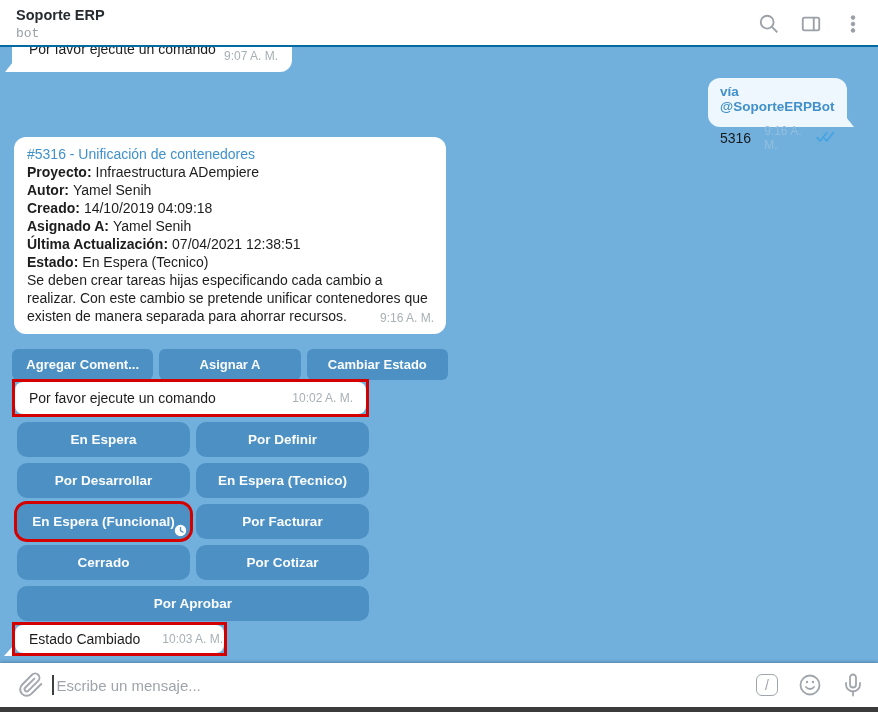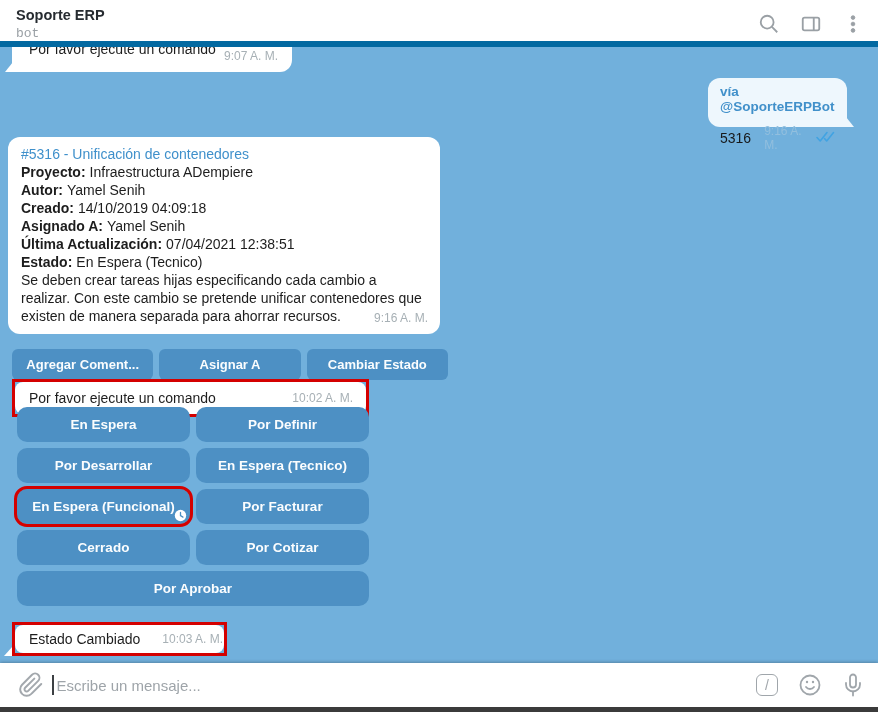--- a/index.html
+++ b/index.html
@@ -2,21 +2,21 @@
 <html><head>
 <meta charset="utf-8">
 <style>
   * { margin:0; padding:0; box-sizing:border-box; }
   body { background:#ccc; font-family:"Liberation Sans", sans-serif; }
   .app { position:relative; width:878px; height:712px; background:#71b0dc; overflow:hidden;
          font-family:"Liberation Sans", sans-serif; }
 
   
   .header { position:absolute; top:0; left:0; right:0; height:47px; background:#fff;
-            border-bottom:6px solid #0369a1; z-index:10; }
+            border-bottom:2px solid #0369a1; z-index:10; }
   .header-title { position:absolute; left:16px; top:7px; font-size:14.5px; font-weight:bold; color:#262b30; }
   .header-sub   { position:absolute; left:16px; top:26px; font-size:13px; color:#9aa0a5;font-family:Liberation Mono, monospace; }
   .header-icons { position:absolute; right:14px; top:0; height:47px; display:flex; align-items:center; gap:20px; }
   .hicon { width:22px; height:22px; display:flex; align-items:center; justify-content:center; cursor:pointer; }
   .hicon svg { stroke:#9aa0a5; }
 
   
   .bubble { position:absolute; background:#fff; border-radius:12px; color:#1d1d1d; font-size:14px; }
   .time { font-size:12px; color:#a7b0b5; }
 
@@ -30,32 +30,32 @@
               border-bottom-right-radius:0; padding:6px 12px; }
   .outgoing .via { font-weight:bold; color:#4190ca; font-size:13.5px; }
   .outgoing .row2 { display:flex; align-items:center; margin-top:10px; }
   .outgoing .msg-text { color:#17191b; }
   .outgoing .time { color:#92bfde; margin-left:13px; }
   .outgoing .checks { margin-left:6px; }
   .tail-right { position:absolute; right:-7px; bottom:0; width:8px; height:10px; background:#eef7fd;
                 clip-path:polygon(0 0, 0 100%, 100% 100%); }
 
   
-  .card { left:8px; top:137px; width:432px; padding:8px 13px 9px; line-height:18px; }
+  .card { left:14px; top:137px; width:432px; padding:8px 13px 9px; line-height:18px; }
   .card .link { color:#3f90cb; cursor:pointer; }
   .card b { margin-right:4px; }
   .card .time { position:absolute; right:12px; bottom:7px; }
 
   
   .kb-btn { background:#4d90c4; color:#fbfdfe; font-weight:bold; font-size:13px;
             display:flex; align-items:center; justify-content:center; cursor:pointer; }
   .action-row { position:absolute; left:12px; top:349px; width:436px; display:flex; gap:6px; }
   .action-row .kb-btn { flex:1; height:31px; border-radius:6px; }
 
-  .status-grid { position:absolute; left:17px; top:407px; width:352px;
+  .status-grid { position:absolute; left:17px; top:422px; width:352px;
                  display:grid; grid-template-columns:1fr 1fr; gap:6px; }
   .status-grid .kb-btn { height:35px; border-radius:10px; font-size:13.5px; position:relative; }
   .status-grid .span2 { grid-column:1 / -1; }
   .kb-btn.highlighted { outline:3px solid #d40000; }
   .pending-clock { position:absolute; right:3px; bottom:2px; width:13px; height:13px; }
 
   
   .red-box { position:absolute; border:3px solid #d40000; }
   .red-box .inner { position:absolute; inset:0; background:#fff; border-radius:8px;
                     display:flex; align-items:center; }

